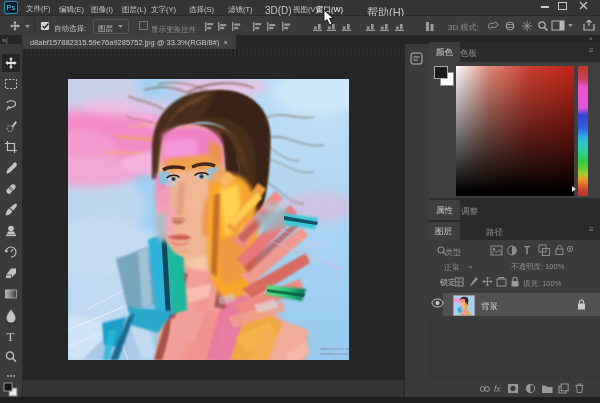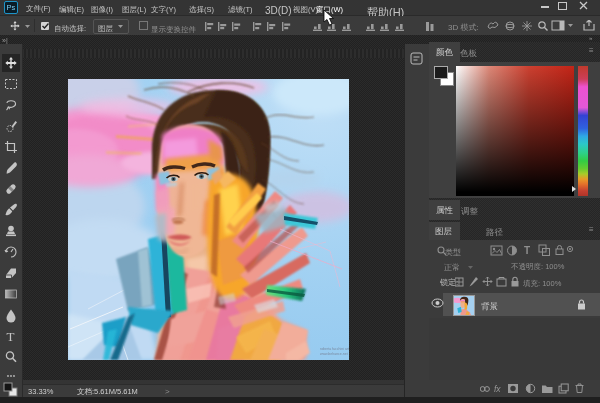--- a/index.html
+++ b/index.html
@@ -139,20 +139,23 @@
         </g>
         <path d="M368 4 l2.5 3 l2.5 -3" fill="#999"></path>
         <g transform="translate(384,0)">
           <path d="M0 4 V10 H10 V4" fill="none" stroke="#b8b8b8" stroke-width="1.2"></path>
           <path d="M5 0 V6 M2.5 2.5 L5 0 L7.5 2.5" fill="none" stroke="#b8b8b8" stroke-width="1.2"></path>
         </g>
       </svg>
 </div>
 
 <div class="abs chkd" style="left:0;top:35px;width:600px;height:14px"></div>
+<div class="abs" style="left:22px;top:35px;width:214px;height:14px;background:#3f3f3f;border-right:1px solid #2a2a2a">
+  <div class="abs t" style="left:8px;top:4px;font-size:7.5px;color:#c9c9c9;white-space:nowrap">d8abf157882315.59e76a9285752.jpg @ 33.3%(RGB/8#)&nbsp;&nbsp;×</div>
+</div>
 <div class="abs" style="left:2px;top:37px;color:#999;font-size:7px">»|</div>
 
 <div class="abs chkd" style="left:22px;top:49px;width:382px;height:331px"></div>
     <div class="abs" style="left:22px;top:49px;width:382px;height:9px;background:repeating-linear-gradient(90deg,#2d2d2d 0 2px,#232323 2px 4px)"></div>
 
 <div class="abs" style="left:68px;top:79px;width:281px;height:281px;background:#a9d3f0" id="portrait">
       <svg width="281" height="281" viewBox="0 0 281 281">
         <defs>
           <radialGradient id="skyg" cx="0.9" cy="0.05" r="1.25">
             <stop offset="0" stop-color="#c2e0f7"></stop>
@@ -301,25 +304,20 @@
         <path d="M202 162 L274 190" stroke="#f0aac6" stroke-width="0.9" fill="none" opacity="0.8"></path>
         <path d="M212 150 L262 172 L272 208" stroke="#eeb8d0" stroke-width="0.8" fill="none" opacity="0.7"></path>
         <path d="M230 170 L258 163" stroke="#f0b8cc" stroke-width="0.7" fill="none" opacity="0.7"></path>
         <path d="M186 226 L206 220 L210 228 L190 234 Z" fill="#d8e2ea" opacity="0.6" filter="url(#f1)"></path>
         <path d="M150 218 L166 214 L168 222 L152 226 Z" fill="#cdd8e2" opacity="0.5" filter="url(#f1)"></path>
         <text x="252" y="271" font-size="3.5" fill="#7a8aa0">roberta facchini art</text>
         <text x="252" y="276" font-size="3.5" fill="#7a8aa0">www.behance.net</text>
       </svg>
     </div>
 
-<div class="abs" style="left:22px;top:384px;width:382px;height:13px;background:#3b3b3b;border-top:1px solid #2c2c2c">
-  <div class="abs t" style="left:6px;top:3px;font-size:7.5px">33.33%</div>
-  <div class="abs t" style="left:55px;top:3px;font-size:7.5px">文档:5.61M/5.61M</div>
-  <div class="abs dim" style="left:143px;top:2px;font-size:8px">&gt;</div>
-</div>
 <div class="abs" style="left:0;top:397px;width:600px;height:6px;background:#1f1f1f"></div>
 
 <div class="abs" style="left:0;top:44px;width:22px;height:353px;background:#3b3b3b;border-right:1px solid #2a2a2a">
   <svg class="abs" style="left:0;top:0" width="22" height="353" id="toolsvg">
         <rect x="2" y="10" width="18" height="18" fill="#252525"></rect>
         <g transform="translate(11,19)">
           <path d="M0 -6 l2 2.5 h-1.3 v2.5 h2.5 v-1.3 L5.7 0 3.2 2.3 v-1.3 h-2.5 v2.5 h1.3 L0 6 l-2-2.5 h1.3 v-2.5 h-2.5 v1.3 L-5.7 0 -3.2 -2.3 v1.3 h2.5 v-2.5 h-1.3 z" fill="#e0e0e0"></path>
         </g>
         <g transform="translate(11,40)">
           <rect x="-5.5" y="-4.5" width="11" height="9" fill="none" stroke="#c4c4c4" stroke-width="1" stroke-dasharray="2 1.5"></rect>

